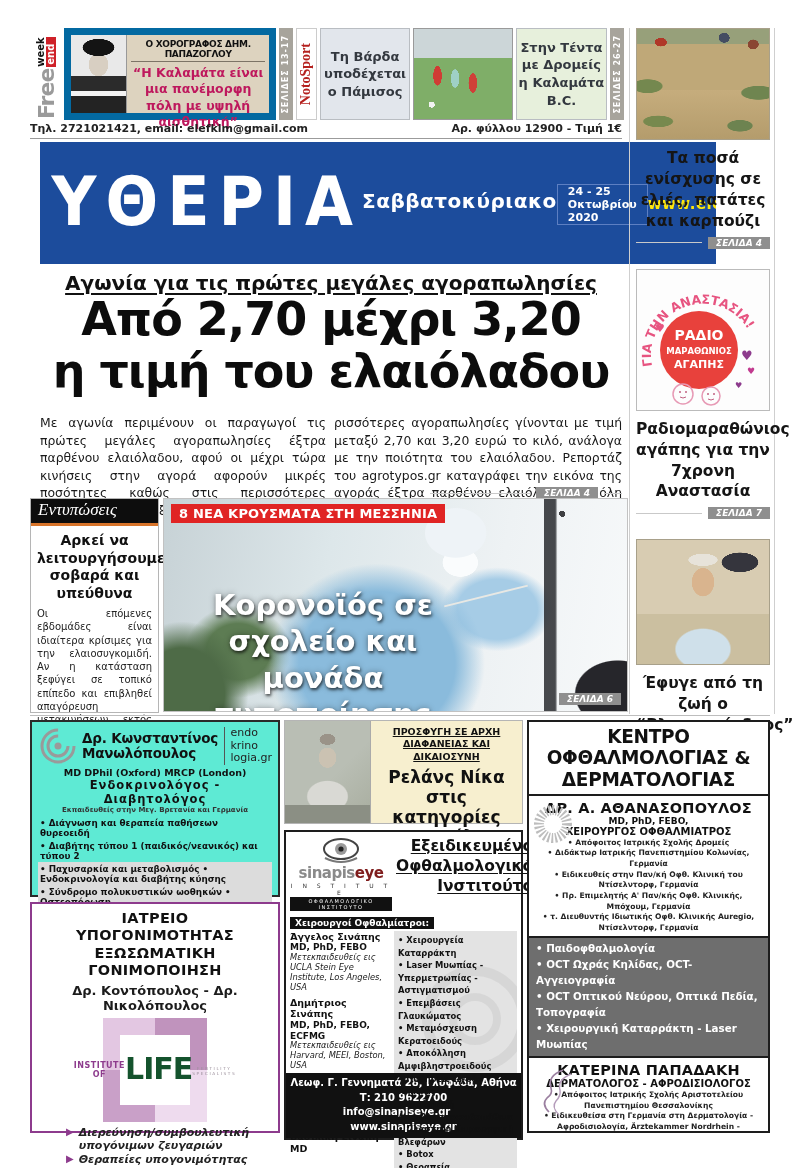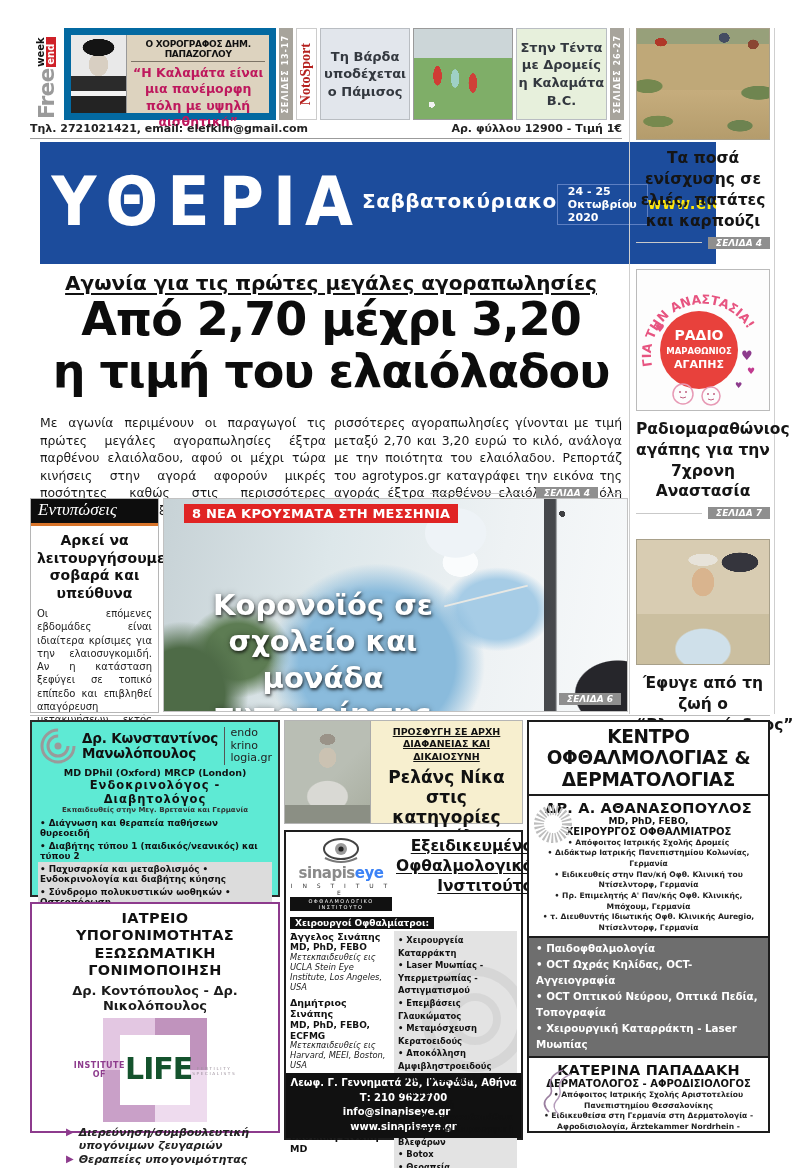--- a/index.html
+++ b/index.html
@@ -94,21 +94,21 @@
       linear-gradient(90deg, transparent 0 82%, rgba(40,42,46,.85) 82% 84.5%, transparent 85%),
       radial-gradient(ellipse 70px 55px at 98% 92%, #26262b 0 60%, transparent 62%),
       radial-gradient(ellipse 52px 42px at 63% 16%, #eef3f7 0 58%, transparent 60%),
       radial-gradient(ellipse 30px 24px at 64% 30%, #fafcfd 0 58%, transparent 60%),
       radial-gradient(ellipse 150px 140px at 46% 78%, #8abbdc 0 52%, rgba(138,187,220,0) 72%),
       radial-gradient(ellipse 80px 60px at 72% 52%, #a6cce6 0 50%, transparent 70%),
       radial-gradient(ellipse 100px 110px at 4% 92%, #4e6b47 0 42%, transparent 66%),
       radial-gradient(ellipse 80px 70px at 16% 72%, #5d7c53 0 40%, transparent 66%),
       linear-gradient(100deg,#c7d2d6 0%,#dde7ea 35%,#eef2f4 70%,#f7f9fa 100%);
   }
-  .cv-banner { position:absolute; left:20px; top:5px; background:#e02424; color:#fff;
+  .cv-banner { position:absolute; left:7px; top:5px; background:#e02424; color:#fff;
                font-size:13px; font-weight:bold; padding:2px 8px; letter-spacing:.2px; }
   .cv-swab { position:absolute; right:98px; top:96px; width:86px; height:2px; background:#e8e8e4;
              transform:rotate(-14deg); }
   .cv-title { position:absolute; left:14px; top:88px; width:290px; text-align:center; color:#fff;
               font-size:29px; font-weight:bold; line-height:1.25;
               text-shadow:1px 2px 3px rgba(0,0,0,.6), 0 0 6px rgba(0,0,0,.35); }
   .cv-badge { position:absolute; right:6px; bottom:6px; }
 
   
   #vr1 { left:629px; top:28px; width:1px; height:686px; background:#cfcfcf; }
@@ -184,21 +184,21 @@
   .rl-kick span { text-decoration:underline; }
   .rl-title { font-size:17px; font-weight:bold; line-height:1.18; margin-top:4px; }
   .rl-badge { margin-top:auto; display:flex; justify-content:flex-end; }
 
   
   #ad-sinapis { left:284px; top:830px; width:239px; height:310px; border:2px solid #1d1d1d; padding:4px 4px 42px; position:relative; background:#fff; }
   .sn-head { display:flex; }
   .sn-logo { width:102px; flex:0 0 102px; text-align:center; }
   .sn-logo svg { display:block; margin:0 auto; }
   .sn-word { font-size:15px; font-weight:bold; line-height:1; letter-spacing:-.5px; }
-  .sn-word .g1 { color:#8a8a8a; } .sn-word .g2 { color:#3b82f6; }
+  .sn-word .g1 { color:#8a8a8a; } .sn-word .g2 { color:#7f1d1d; }
   .sn-inst { font-size:6px; letter-spacing:4px; color:#333; margin-top:1px; }
   .sn-bar { background:#111; color:#fff; font-size:5px; letter-spacing:1.5px; padding:1px 0; margin-top:1px; }
   .sn-headline { flex:1; text-align:right; font-size:15.5px; font-weight:bold; line-height:1.3; padding-left:4px; }
   .sn-headline span { text-decoration:underline; text-underline-offset:2px; }
   .sn-label { display:inline-block; background:#111; color:#fff; font-size:9px; font-weight:bold; padding:1px 5px; margin:4px 0 2px; }
   .sn-cols { display:flex; gap:4px; }
   .sn-docs { width:100px; flex:0 0 100px; }
   .sn-doc { margin-bottom:4px; }
   .sn-doc-name { font-size:9.5px; font-weight:bold; line-height:1.2; }
   .sn-doc-creds { font-size:9px; font-weight:bold; line-height:1.2; }

